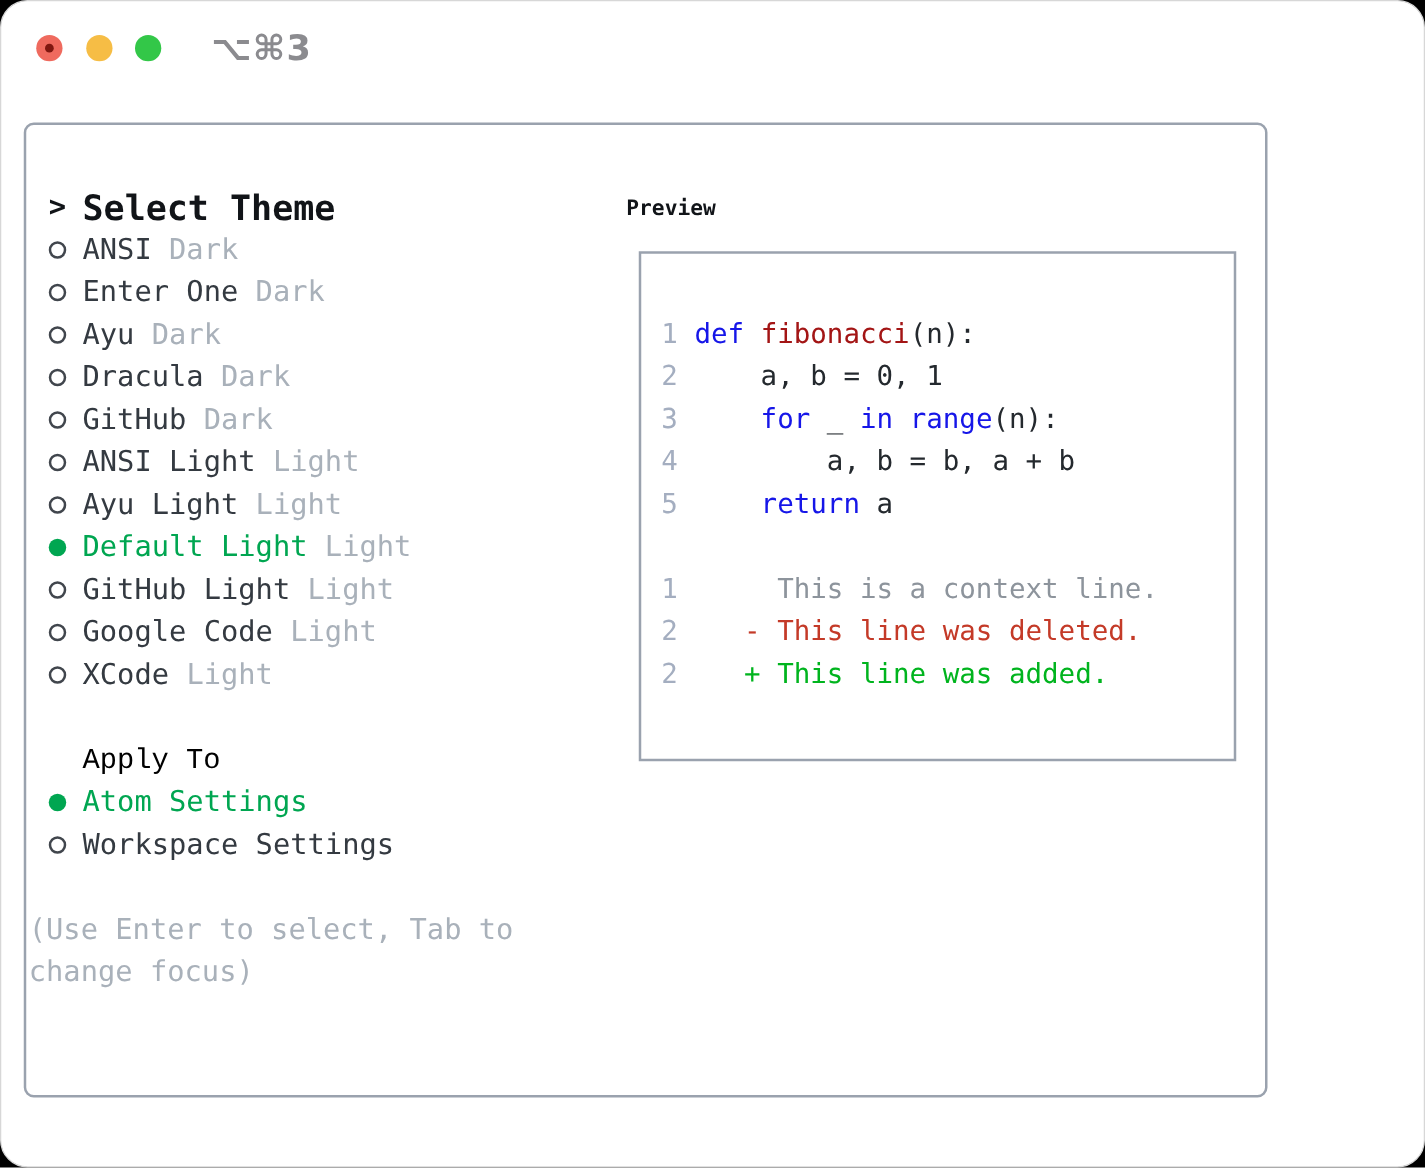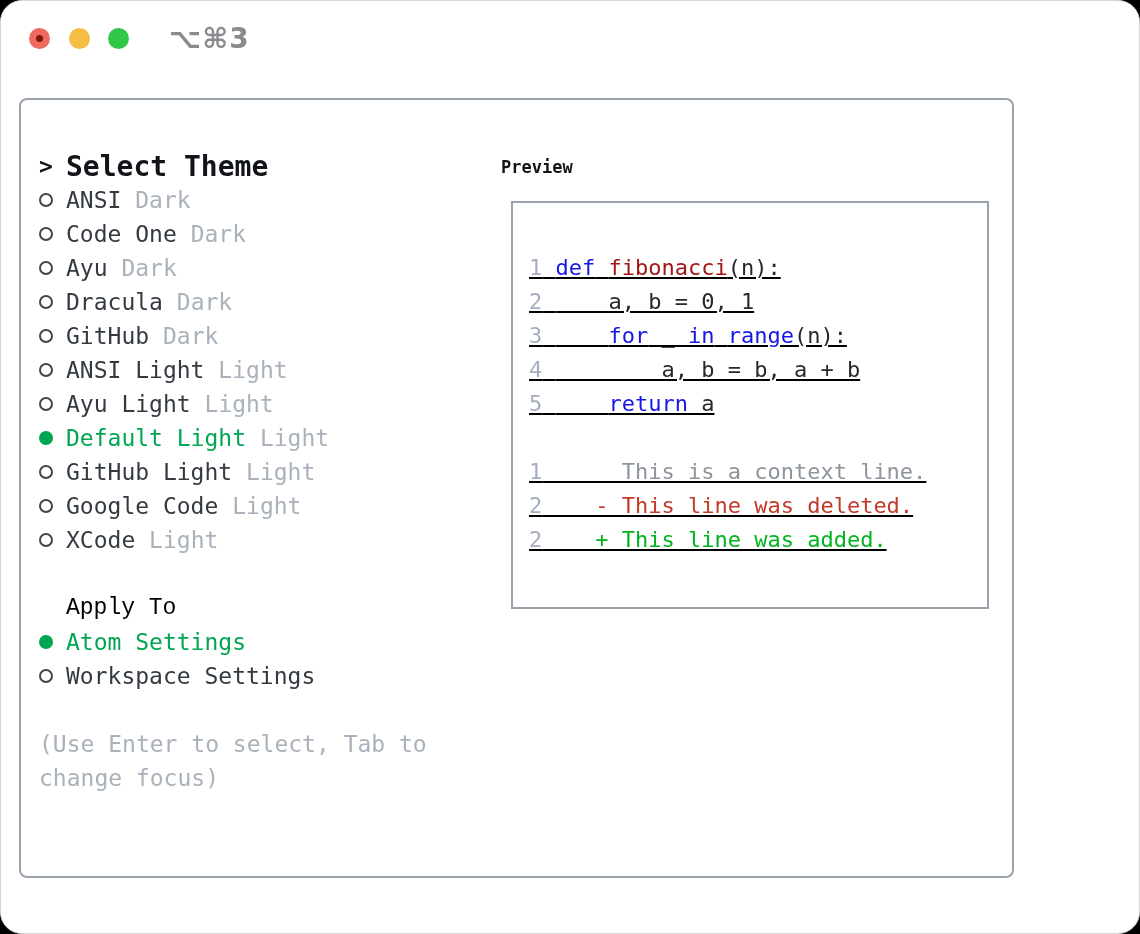--- a/index.html
+++ b/index.html
@@ -47,36 +47,36 @@
     border:2px solid #41464d; box-sizing:border-box; background:transparent;
   }
   .radio.on { border:none; background:var(--accent-green,#00a651); }
   .row-text { white-space:pre; font-size:23px; color:var(--item-text,#343a41); }
   .row-text .sel { color:var(--accent-green,#00a651); }
   .row-text .variant { color:var(--muted-gray,#a9b1ba); }
   .list-title { white-space:pre; font-size:28px; font-weight:bold; color:var(--heading-text,#111418); }
   .apply-title { white-space:pre; font-size:23px; color:#000;font-family:Liberation Mono, monospace; }
   .spacer { height:34px; }
   .help {
-    padding-left:18px; width:415px;
+    padding-left:2px; width:415px;
     font-size:23px; line-height:34px;
     color:var(--muted-gray,#a9b1ba);
   }
   
   .preview-title {
     position:absolute; left:480px; top:50px; height:34px; line-height:34px;
     font-size:17px; font-weight:bold; color:var(--heading-text,#111418);
   }
   .preview-box {
     position:absolute; left:490px; top:101px; width:474px; height:404px;
     border:2px solid var(--panel-border,#9aa2ae); box-sizing:content-box;
     background:#fff; overflow:hidden;
     padding:0;
   }
-  .preview-inner { padding:48px 18px 0 16px;text-decoration:underline; }
+  .preview-inner { padding:48px 18px 0 16px; }
   .pline { white-space:pre; font-size:22px; line-height:34px; color:var(--code-text,#24292e); }
   .blank-line { height:34px; }
   .lineno { color:var(--line-number,#a4aec0); }
   .tok-keyword  { color:var(--keyword-blue,#1616e8); }
   .tok-function { color:var(--function-red,#a31515); }
   .tok-plain    { color:var(--code-text,#24292e); }
   .diff-context { color:var(--context-gray,#8d949c); }
   .diff-deleted { color:var(--deleted-red,#c43a28);margin-top:44px; }
   .diff-added   { color:var(--added-green,#00b41e); }
 </style>
@@ -108,21 +108,21 @@
           <div class="row">
             <span class="slot">
               <span class="radio"></span>
             </span>
             <span class="row-text"><span>ANSI</span> <span class="variant">Dark</span></span>
           </div>
           <div class="row">
             <span class="slot">
               <span class="radio"></span>
             </span>
-            <span class="row-text"><span>Code One</span> <span class="variant">Dark</span></span>
+            <span class="row-text"><span>Enter One</span> <span class="variant">Dark</span></span>
           </div>
           <div class="row">
             <span class="slot">
               <span class="radio"></span>
             </span>
             <span class="row-text"><span>Ayu</span> <span class="variant">Dark</span></span>
           </div>
           <div class="row">
             <span class="slot">
               <span class="radio"></span>

